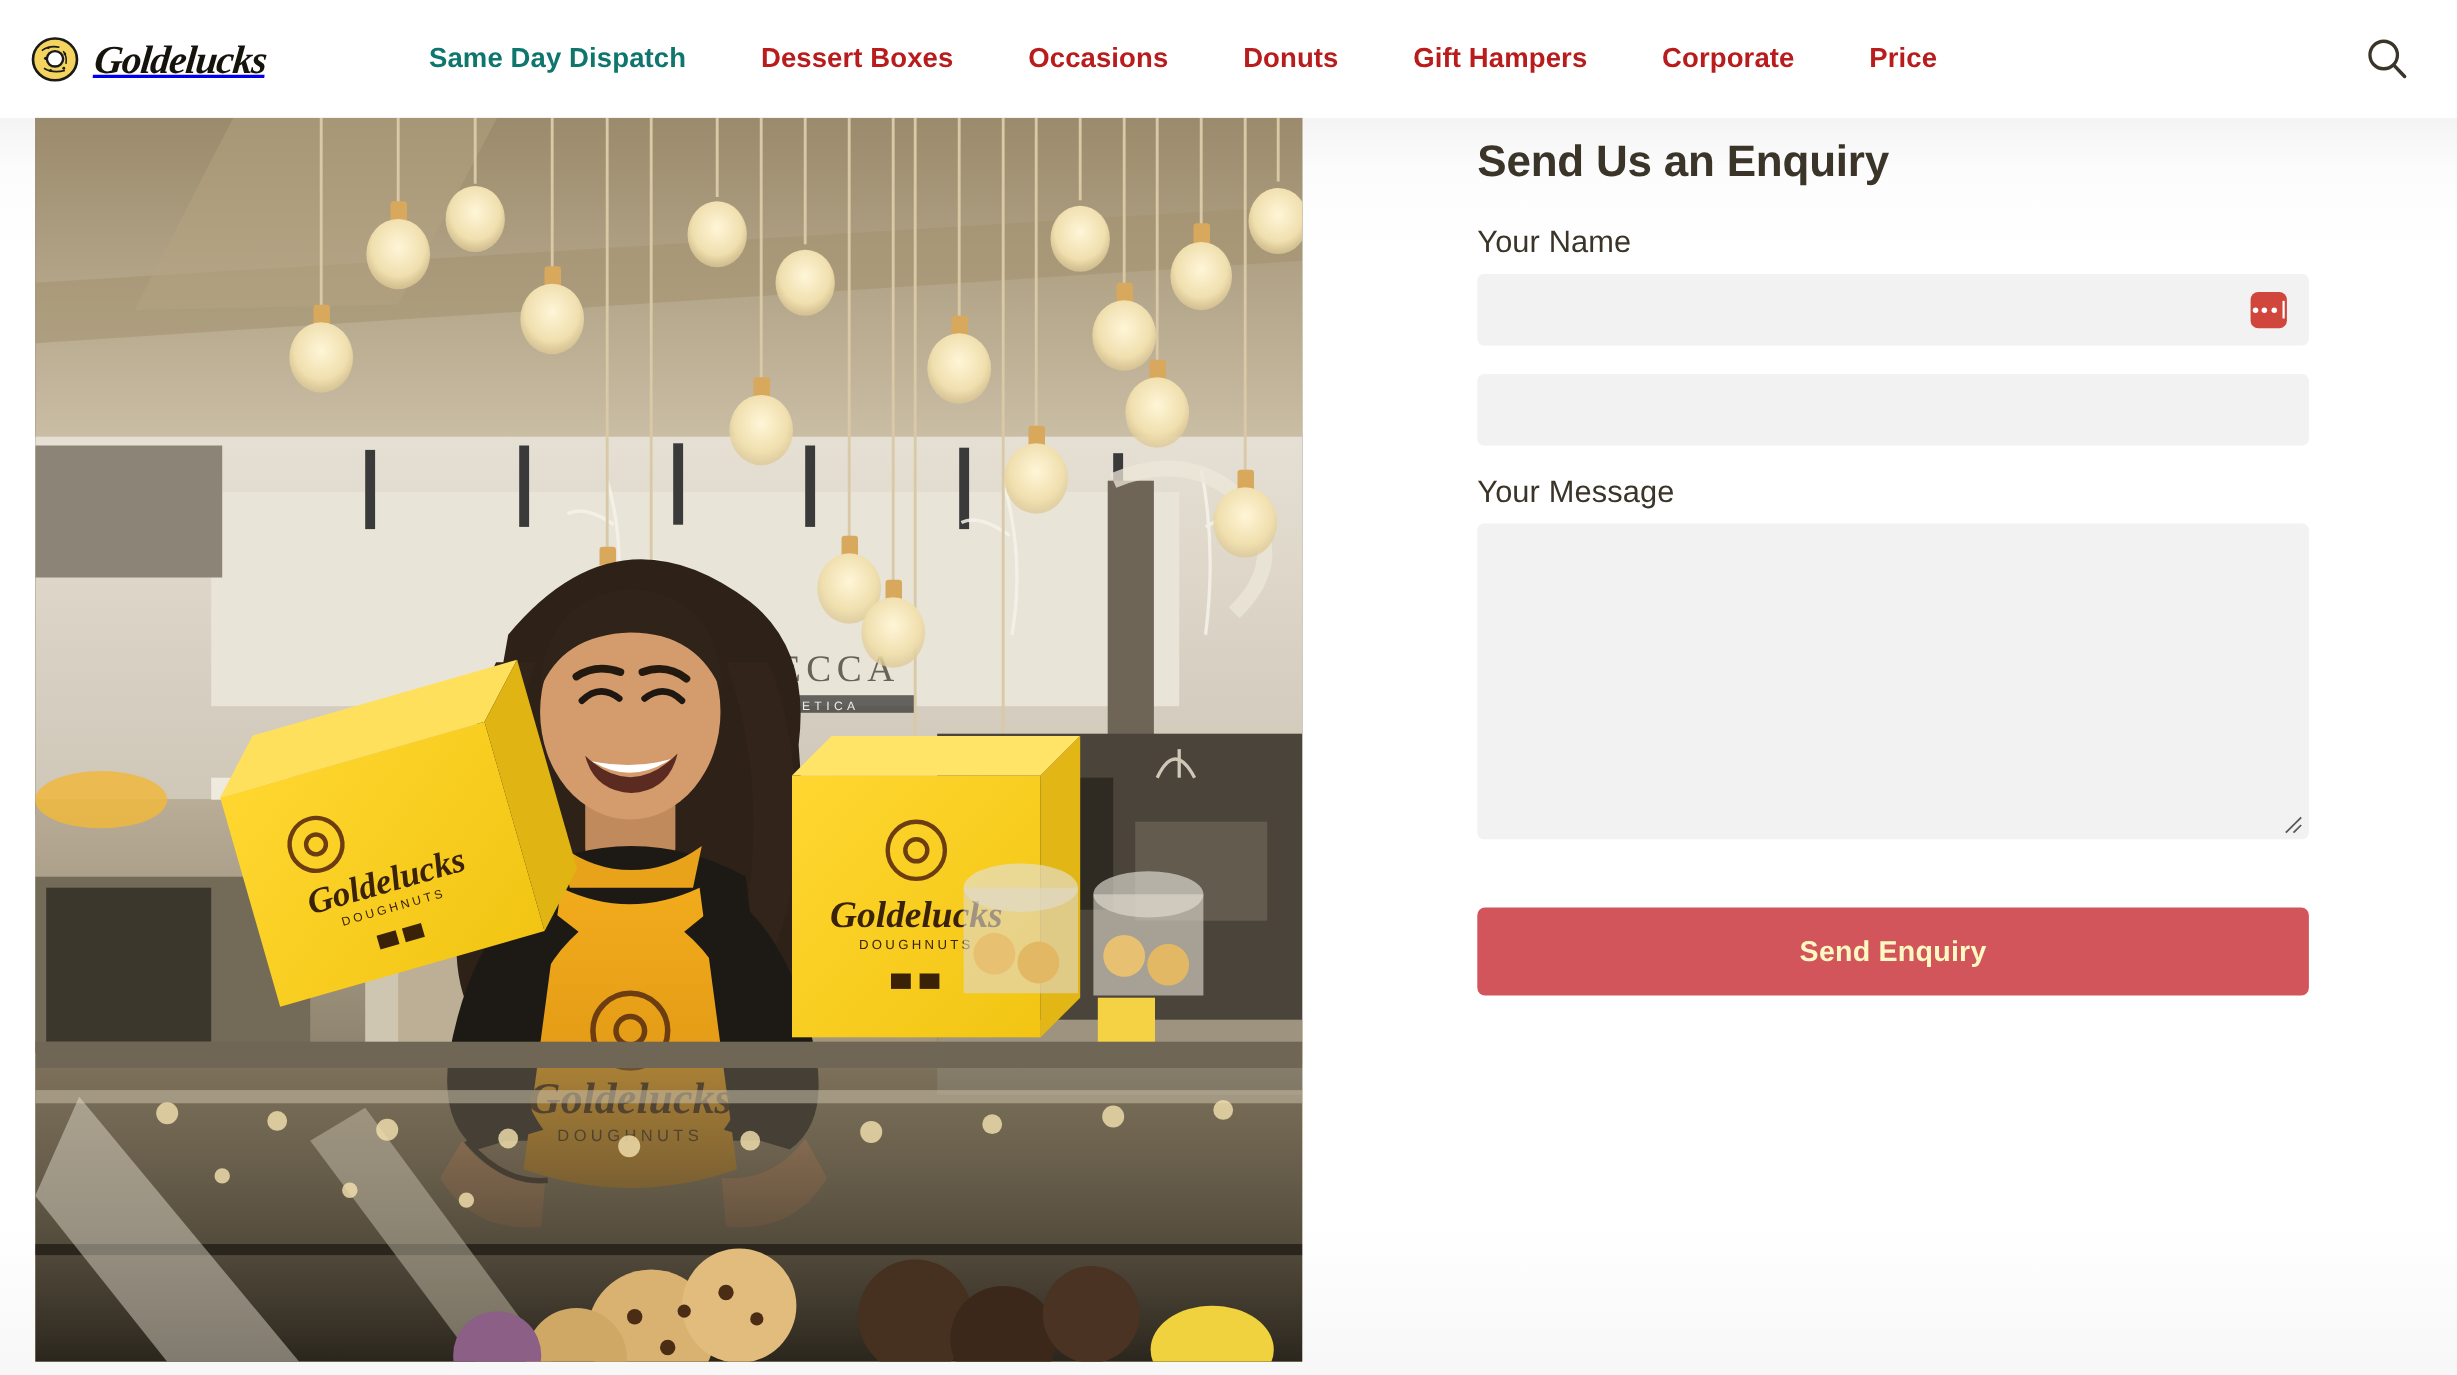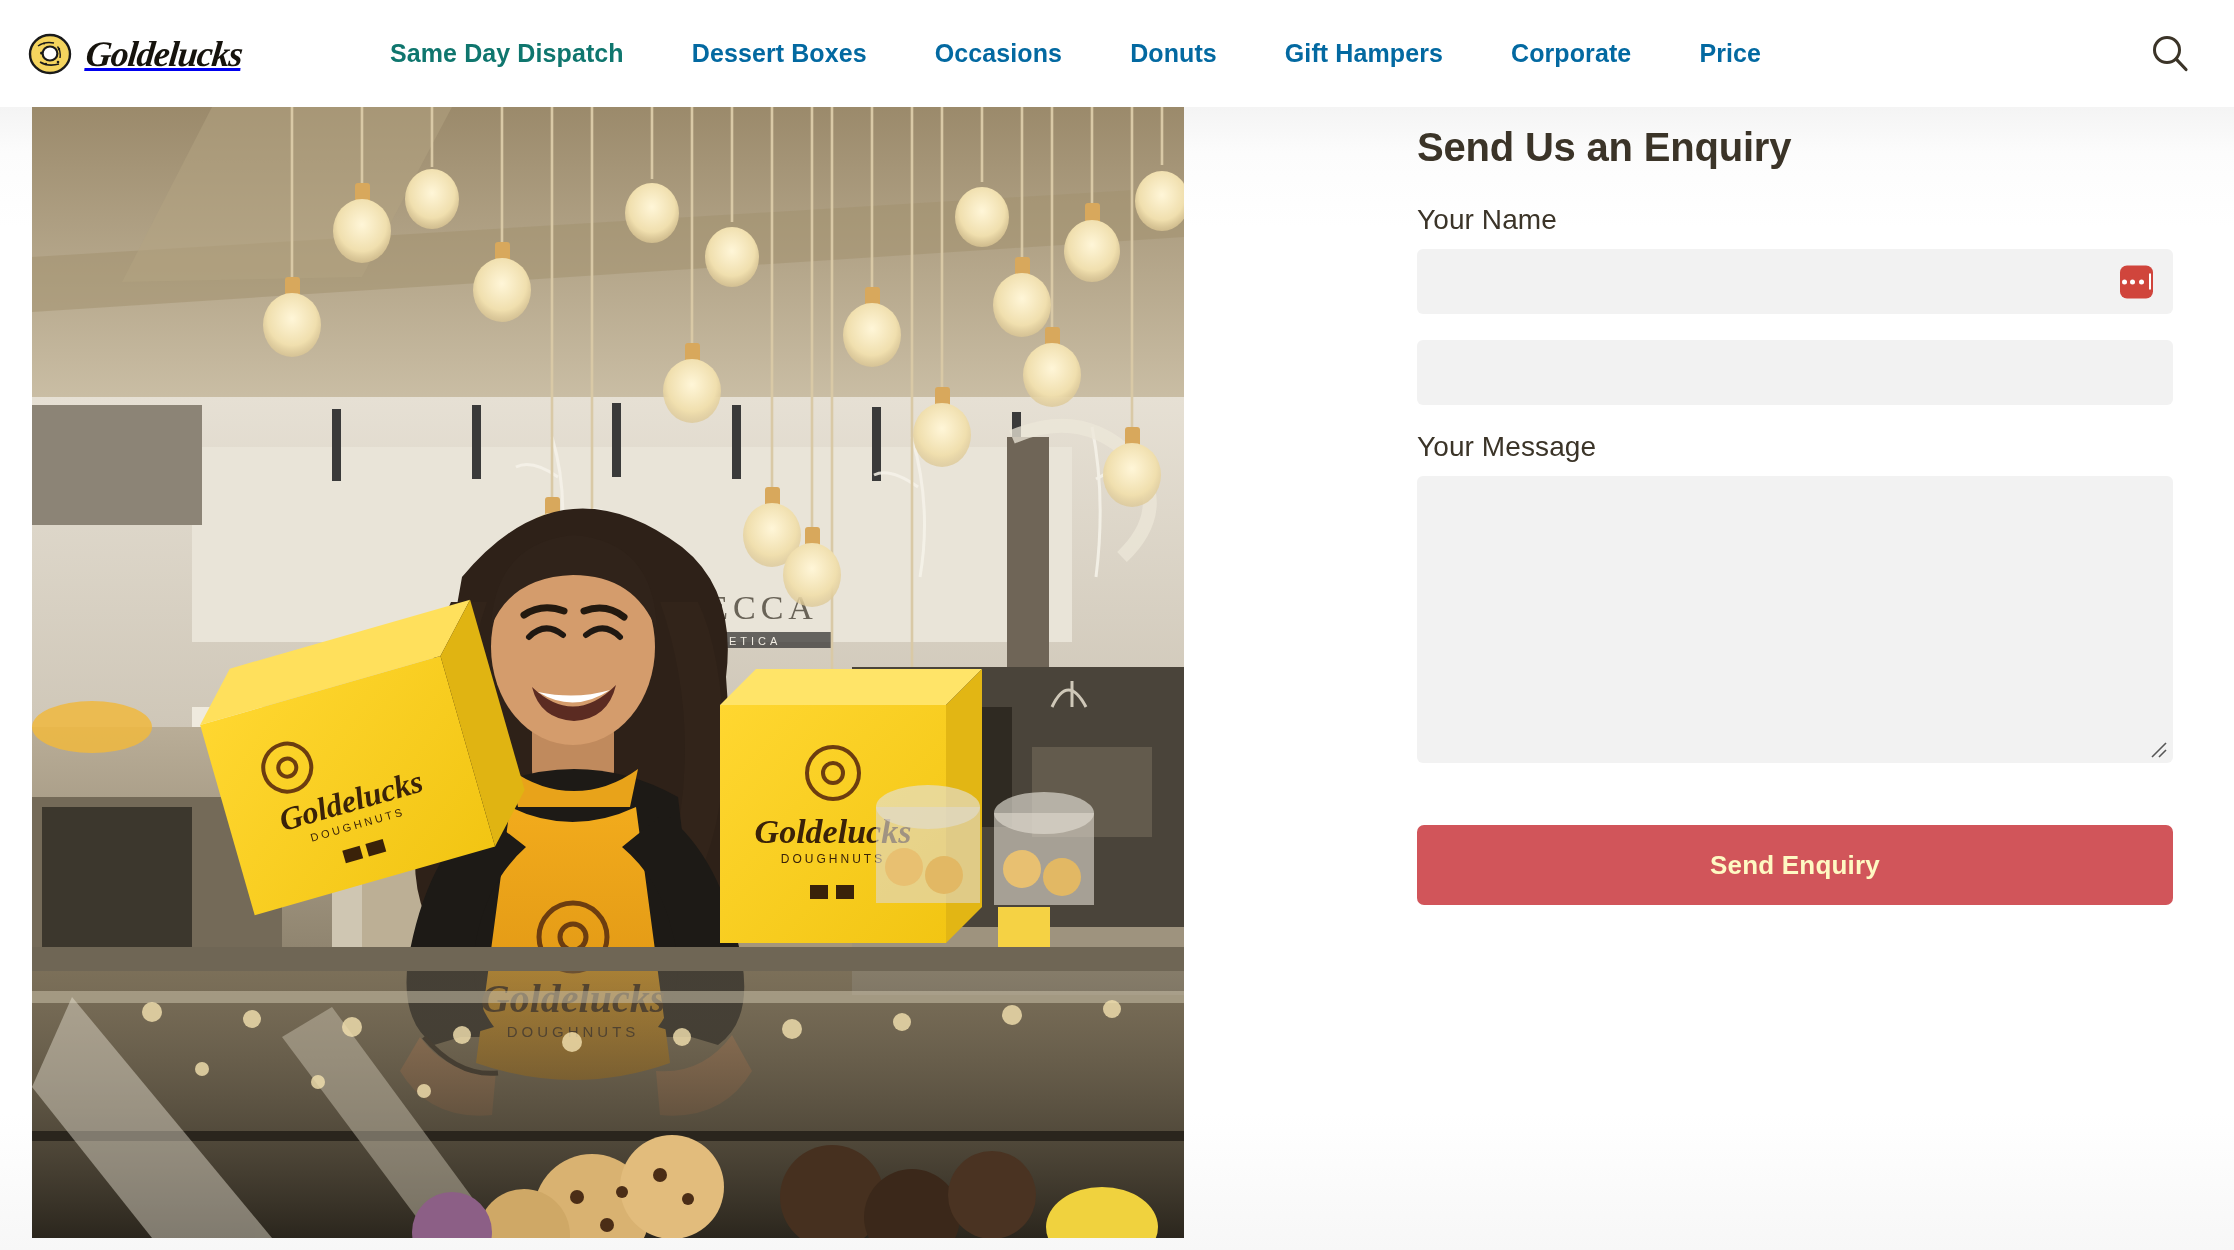--- a/index.html
+++ b/index.html
@@ -32,21 +32,21 @@
   }
   #primary-nav {
     display:flex; align-items:center;
     margin-left:114px;
     gap:0;
     flex:1;
   }
   .nav-link {
     font-size:25px;
     font-weight:700;
-    color:#0369a1;
+    color:#b91c1c;
     text-decoration:none;
     white-space:nowrap;
     letter-spacing:0.1px;
     cursor:pointer;
     padding:0 34px;
   }
   .nav-link.is-highlight { color:#0f766e; }
   #search-button {
     margin-right:40px; margin-left:22px;
     width:48px; height:48px;
@@ -66,21 +66,21 @@
   #hero-photo {
     position:absolute; left:32px; top:0px;
     width:1152px; height:1131px;
     overflow:hidden;
     background:#8a7a5d;
   }
   #hero-photo svg { display:block; width:100%; height:100%; }
 
   
   #enquiry-panel {
-    position:absolute; left:1417px; top:0px;
+    position:absolute; left:1343px; top:0px;
     width:756px;
   }
   #enquiry-title {
     font-size:40px;
     font-weight:700;
     color:#3b3428;
     letter-spacing:-0.2px;
     margin-top:18px;
     margin-bottom:34px;
   }

